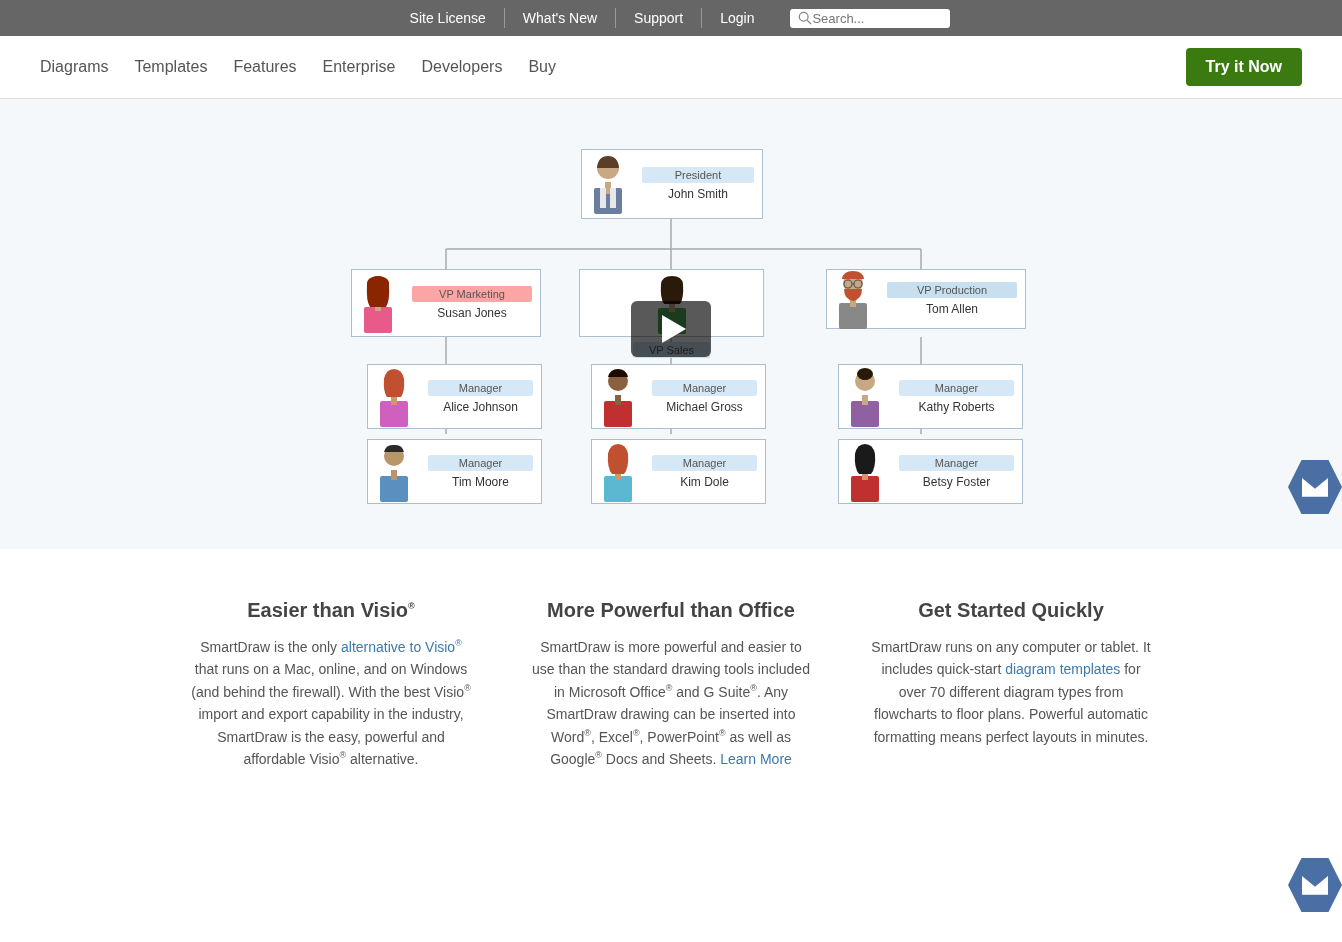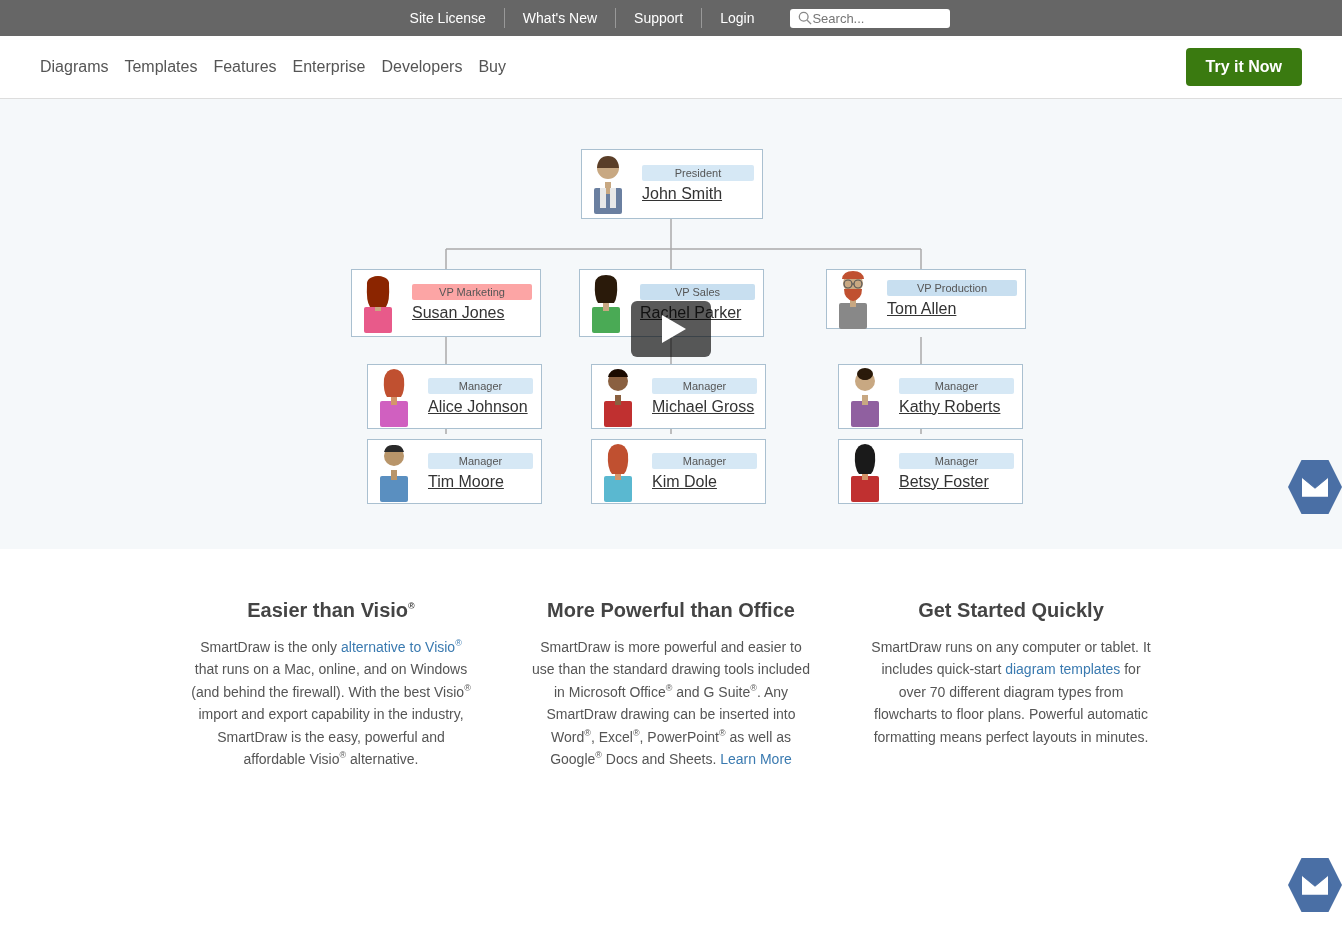--- a/index.html
+++ b/index.html
@@ -59,21 +59,21 @@
       height: 36px;
     }
     .logo-text {
       font-size: 22px;
       color: #333;
     }
     .logo-text span { font-weight: bold; }
     .nav-links {
       display: flex;
       align-items: center;
-      gap: 16px;
+      gap: 26px;
       flex: 1;
     }
     .nav-links a {
       color: #555;
       text-decoration: none;
       font-size: 16px;
     }
     .try-btn {
       background: #3a7a10;
       color: #fff;
@@ -124,25 +124,24 @@
       font-size: 11px;
       color: #555;
       background: #d6e8f5;
       padding: 2px 6px;
       border-radius: 2px;
       display: block;
       text-align: center;
       margin-bottom: 4px;
     }
     .org-node .name-label {
-      font-size: 16px;
+      font-size: 12px;
       color: #333;
-      text-align: left;
+      text-align: center;
       display: block;
-      text-decoration: underline;
     }
 
     
     .connector-svg {
       position: absolute;
       top: 0; left: 0;
       width: 100%;
       height: 100%;
       pointer-events: none;
     }
@@ -316,21 +315,21 @@
 
           <path d="M11,12 Q10,4 22,3 Q34,4 33,12 Q34,28 30,34 L14,34 Q10,28 11,12" fill="#8B2500"></path>
         </svg>
       </div>
       <div class="info">
         <span class="title-label" style="background:#fca5a5;">VP Marketing</span>
         <span class="name-label">Susan Jones</span>
       </div>
     </div>
 
-    <div class="org-node" style="left:288px; top:130px; width:185px; height:68px;">
+    <div class="org-node" style="left:288px; top:130px; width:185px; height:68px;flex-direction:column;">
       <div class="avatar">
         <svg width="44" height="60" viewBox="0 0 44 60">
           <circle cx="22" cy="14" r="11" fill="#c8a882"></circle>
           <rect x="8" y="34" width="28" height="26" rx="2" fill="#4aaa55"></rect>
           <rect x="19" y="28" width="6" height="10" fill="#c8a882"></rect>
           <path d="M11,10 Q12,2 22,2 Q32,2 33,10 Q34,24 30,30 L14,30 Q10,24 11,10" fill="#2a1a0a"></path>
         </svg>
       </div>
       <div class="info">
         <span class="title-label" style="background:#c8dff0;">VP Sales</span>

